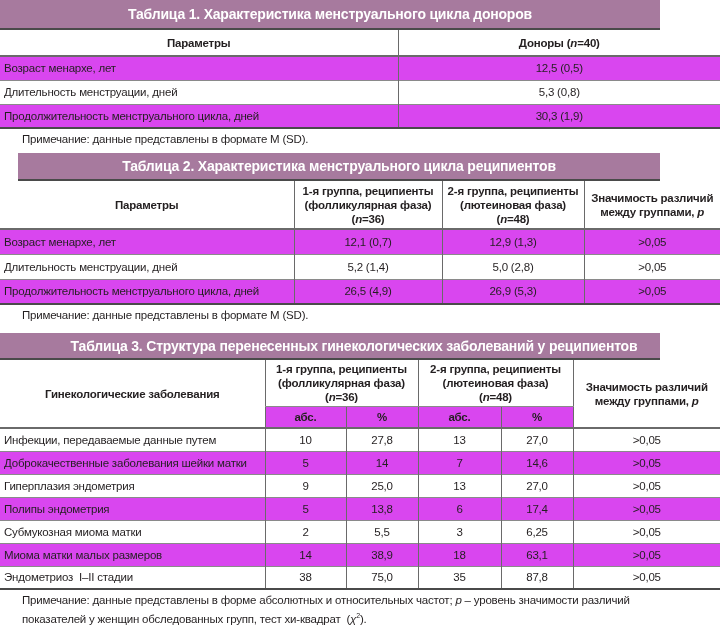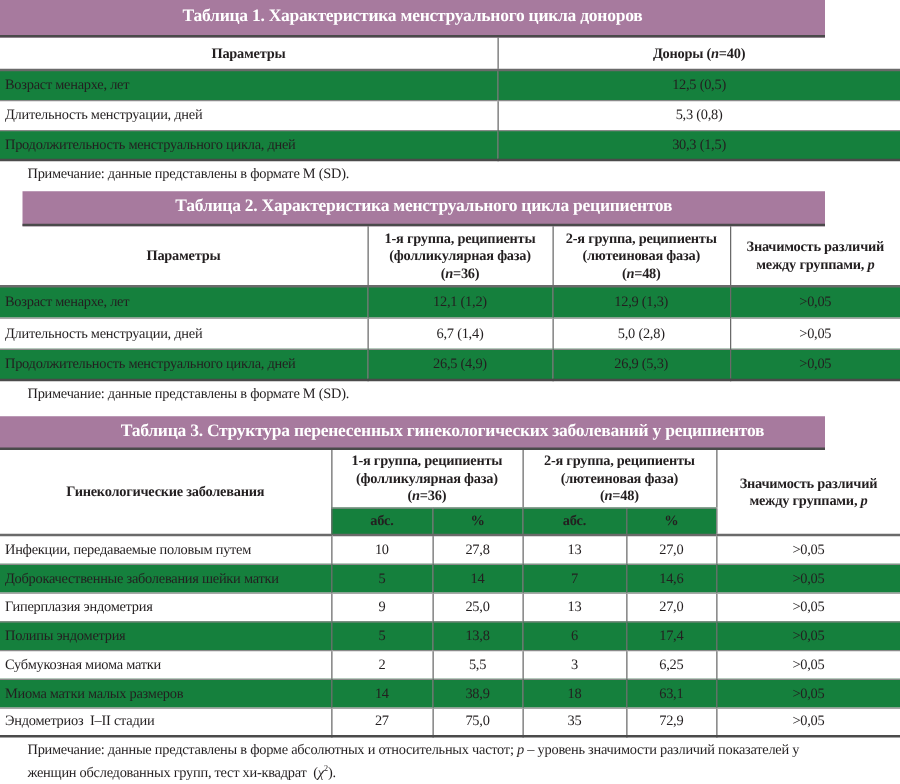--- a/index.html
+++ b/index.html
@@ -1,28 +1,28 @@
 <!DOCTYPE html>
 <html><head>
 <meta charset="utf-8">
 <style>
   html, body { margin: 0; padding: 0; background: #ffffff; }
   body { width: 720px; height: 627px; position: relative; overflow: hidden;
          font-family: "Liberation Sans", sans-serif; color: #231f20; font-size: 12px; }
-  .tbl-wrap { position: absolute; left: 0; width: 660px; font-family: Liberation Serif, serif; }
+  .tbl-wrap { position: absolute; left: 0; width: 660px; }
   .title { background: #a77a9e; color: #ffffff; font-weight: bold; text-align: center;
            font-size: 14px; letter-spacing: -0.2px; border-bottom: 2px solid #4a4a4a; box-sizing: border-box;
            display: flex; align-items: center; justify-content: center; }
   table { border-collapse: collapse; width: 720px; table-layout: fixed; }
   td, th { padding: 0 4px; font-size: 11.5px; letter-spacing: -0.2px; }
   th { font-weight: bold; line-height: 14px; }
   td.num { text-align: center; }
   .vb { border-left: 1.5px solid #6a6a6a; }
   .row { border-bottom: 1px solid #8a8a8a; }
-  .shade { background: #15803d; padding-left: 35px; }
+  .shade { background: #d946ef; padding-left: 35px; }
   .head-bottom { border-bottom: 2.5px solid #6a6a6a; }
   .last-row { border-bottom: 2.5px solid #4a4a4a; }
   .note { font-size: 11.5px; padding: 3px 4px 0 22px; line-height: 15px; letter-spacing: -0.2px; }
   .note i, th i { font-style: italic; }
 </style>
 </head>
 <body>
 
 <div class="tbl-wrap" style="top:0;">
   <div class="title" style="height:30px;">Таблица 1. Характеристика менструального цикла доноров</div>
@@ -39,21 +39,21 @@
     <tr class="row shade" style="height:24px;">
       <td>Возраст менархе, лет</td>
       <td class="num vb">12,5 (0,5)</td>
     </tr>
     <tr class="row" style="height:24px;">
       <td>Длительность менструации, дней</td>
       <td class="num vb">5,3 (0,8)</td>
     </tr>
     <tr class="shade last-row" style="height:24px;">
       <td>Продолжительность менструального цикла, дней</td>
-      <td class="num vb">30,3 (1,5)</td>
+      <td class="num vb">30,3 (1,9)</td>
     </tr>
   </tbody>
     </table>
   <div class="note">Примечание: данные представлены в формате M (SD).</div>
 </div>
 
 <div class="tbl-wrap" style="top:153px;">
   <div class="title" style="height:28px;margin-left:18px;">Таблица 2. Характеристика менструального цикла реципиентов</div>
   <table>
     <colgroup>
@@ -64,27 +64,27 @@
       </colgroup>
     <tbody>
         <tr class="head-bottom" style="height:48px;">
       <th>Параметры</th>
       <th class="vb"><span>1-я группа, реципиенты</span><br><span>(фолликулярная фаза)</span><br><span>(</span><i>n</i><span>=36)</span></th>
       <th class="vb"><span>2-я группа, реципиенты</span><br><span>(лютеиновая фаза)</span><br><span>(</span><i>n</i><span>=48)</span></th>
       <th class="vb"><span>Значимость различий</span><br><span>между группами, </span><i>p</i></th>
     </tr>
     <tr class="row shade" style="height:25px;">
       <td>Возраст менархе, лет</td>
-      <td class="num vb">12,1 (1,2)</td>
+      <td class="num vb">12,1 (0,7)</td>
       <td class="num vb">12,9 (1,3)</td>
       <td class="num vb">&gt;0,05</td>
     </tr>
     <tr class="row" style="height:25px;">
       <td>Длительность менструации, дней</td>
-      <td class="num vb">6,7 (1,4)</td>
+      <td class="num vb">5,2 (1,4)</td>
       <td class="num vb">5,0 (2,8)</td>
       <td class="num vb">&gt;0,05</td>
     </tr>
     <tr class="shade last-row" style="height:25px;">
       <td>Продолжительность менструального цикла, дней</td>
       <td class="num vb">26,5 (4,9)</td>
       <td class="num vb">26,9 (5,3)</td>
       <td class="num vb">&gt;0,05</td>
     </tr>
   </tbody>
@@ -110,21 +110,21 @@
       <th colspan="2" class="vb" style="border-bottom:1px solid #8a8a8a;"><span>2-я группа, реципиенты</span><br><span>(лютеиновая фаза)</span><br><span>(</span><i>n</i><span>=48)</span></th>
       <th rowspan="2" class="vb head-bottom"><span>Значимость различий</span><br><span>между группами, </span><i>p</i></th>
     </tr>
     <tr class="head-bottom shade" style="height:22px;">
       <th class="vb">абс.</th>
       <th class="vb">%</th>
       <th class="vb">абс.</th>
       <th class="vb">%</th>
     </tr>
     <tr class="row" style="height:23px;">
-      <td>Инфекции, передаваемые половым путем</td>
+      <td>Инфекции, передаваемые данные путем</td>
       <td class="num vb">10</td>
       <td class="num vb">27,8</td>
       <td class="num vb">13</td>
       <td class="num vb">27,0</td>
       <td class="num vb">&gt;0,05</td>
     </tr>
     <tr class="row shade" style="height:23px;">
       <td>Доброкачественные заболевания шейки матки</td>
       <td class="num vb">5</td>
       <td class="num vb">14</td>
@@ -159,22 +159,22 @@
     <tr class="row shade" style="height:23px;">
       <td>Миома матки малых размеров</td>
       <td class="num vb">14</td>
       <td class="num vb">38,9</td>
       <td class="num vb">18</td>
       <td class="num vb">63,1</td>
       <td class="num vb">&gt;0,05</td>
     </tr>
     <tr class="last-row" style="height:23px;">
       <td style="white-space:pre;">Эндометриоз  I–II стадии</td>
-      <td class="num vb">27</td>
+      <td class="num vb">38</td>
       <td class="num vb">75,0</td>
       <td class="num vb">35</td>
-      <td class="num vb">72,9</td>
+      <td class="num vb">87,8</td>
       <td class="num vb">&gt;0,05</td>
     </tr>
   </tbody>
     </table>
   <div class="note"><span>Примечание: данные представлены в форме абсолютных и относительных частот; </span><i>p</i><span style="white-space:pre-wrap;"> – уровень значимости различий показателей у женщин обследованных групп, тест хи-квадрат  (</span><i>χ</i><sup style="font-size:7px;">2</sup><span>).</span></div>
 </div>
 
 </body></html>

